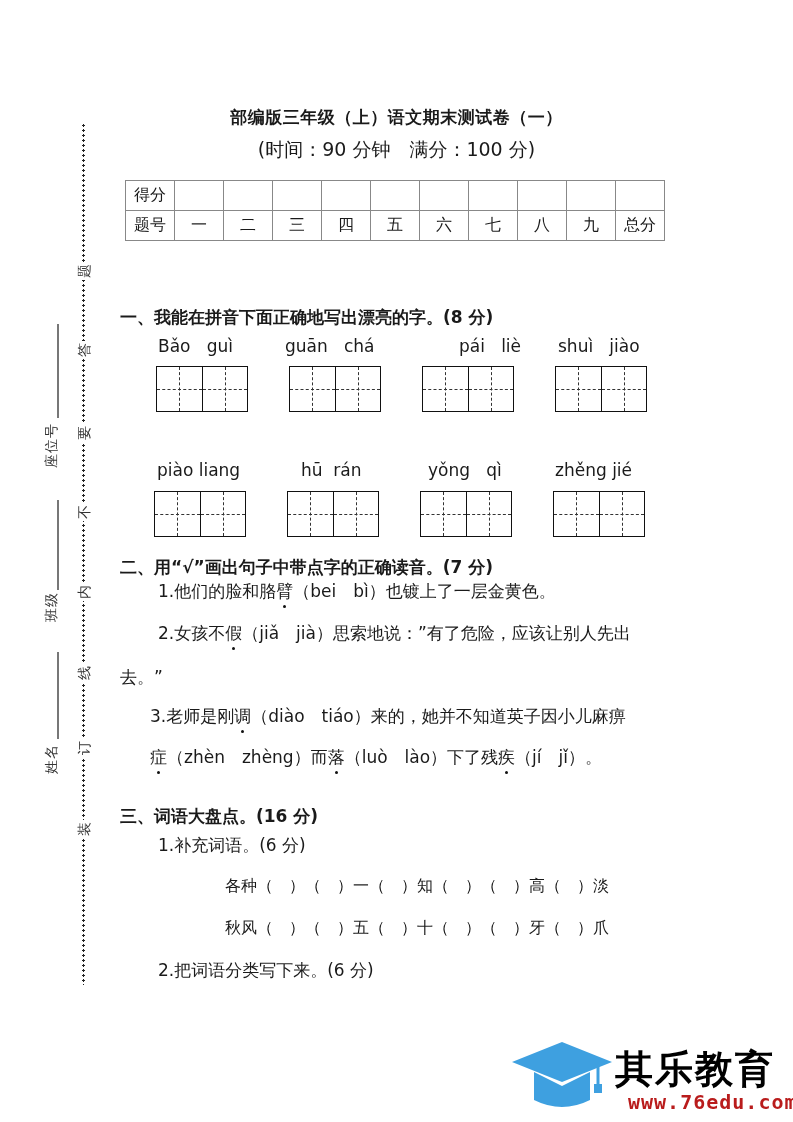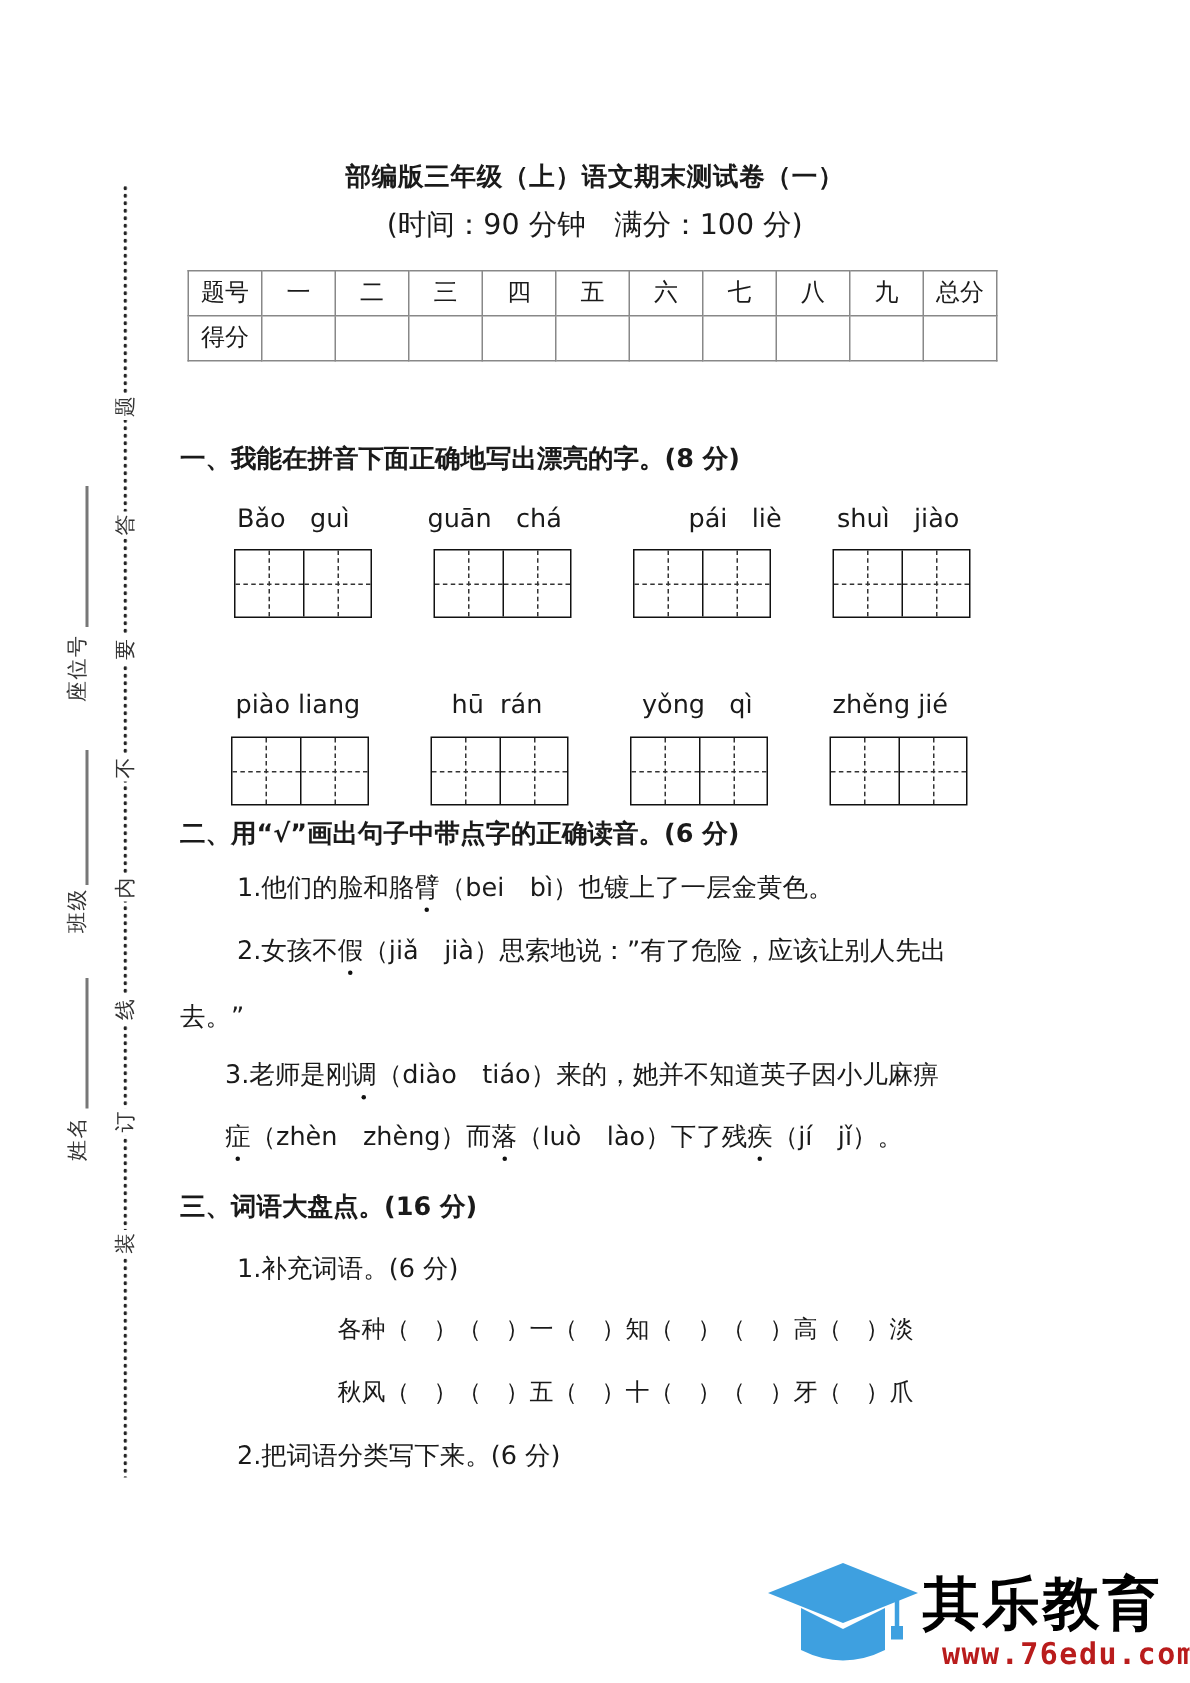--- a/index.html
+++ b/index.html
@@ -33,21 +33,21 @@
     position: absolute; left: 0; width: 793px; top: 137px; text-align: center;
     font-size: 19px;
   }
   table.score {
     position: absolute; left: 125px; top: 180px; border-collapse: collapse;
   }
   table.score td {
     border: 1px solid #888; width: 48px; height: 29px; text-align: center;
     font-size: 16px; padding: 0;
   }
-  .sec-head { position: absolute; left: 120px; font-size: 17px; font-weight: bold; }
+  .sec-head { position: absolute; left: 120px; font-size: 17px; font-weight: bold; margin-top: 12px; }
   .pinyin { position: absolute; font-size: 17px; white-space: pre; }
   .tzg {
     position: absolute; width: 92px; height: 46px; border: 1px solid #111; box-sizing: border-box;
     display: flex;
   }
   .tzg .cell {
     position: relative; width: 46px; height: 100%; box-sizing: border-box;
   }
   .tzg .cell + .cell { border-left: 1px solid #111; }
   .tzg .cell::before {
@@ -88,45 +88,45 @@
 <div class="side-label" style="left:43px;top:622px">班级</div>
 <div class="side-line" style="top:652px;height:87px"></div>
 <div class="side-label" style="left:43px;top:774px">姓名</div>
 
 <div class="title">部编版三年级（上）语文期末测试卷（一）</div>
 <div class="subtitle">(时间：90 分钟　满分：100 分)</div>
 
 <table class="score">
   <tbody>
       <tr>
+    <td>得分</td>
+    <td></td>
+    <td></td>
+    <td></td>
+    <td></td>
+    <td></td>
+    <td></td>
+    <td></td>
+    <td></td>
+    <td></td>
+    <td></td>
+  </tr>
+  <tr>
     <td>题号</td>
     <td>一</td>
     <td>二</td>
     <td>三</td>
     <td>四</td>
     <td>五</td>
     <td>六</td>
     <td>七</td>
     <td>八</td>
     <td>九</td>
     <td>总分</td>
   </tr>
-  <tr>
-    <td>得分</td>
-    <td></td>
-    <td></td>
-    <td></td>
-    <td></td>
-    <td></td>
-    <td></td>
-    <td></td>
-    <td></td>
-    <td></td>
-    <td></td>
-  </tr>
 </tbody>
   </table>
 
 <div class="sec-head" style="top:294px">一、我能在拼音下面正确地写出漂亮的字。(8 分)</div>
 
 <div class="pinyin" style="left:158px;top:336px">Bǎo   guì</div>
 <div class="pinyin" style="left:285px;top:336px">guān   chá</div>
 <div class="pinyin" style="left:459px;top:336px">pái   liè</div>
 <div class="pinyin" style="left:558px;top:336px">shuì   jiào</div>
 
@@ -162,21 +162,21 @@
   </div>
 <div class="tzg" style="left:420px;top:491px">
     <div class="cell"></div>
     <div class="cell"></div>
   </div>
 <div class="tzg" style="left:553px;top:491px">
     <div class="cell"></div>
     <div class="cell"></div>
   </div>
 
-<div class="sec-head" style="top:544px">二、用“√”画出句子中带点字的正确读音。(6 分)</div>
+<div class="sec-head" style="top:544px">二、用“√”画出句子中带点字的正确读音。(7 分)</div>
 
 <div class="line" style="left:158px;top:580px"><span>1.他们的脸和胳</span><span class="dot">臂</span><span>（bei　bì）也镀上了一层金黄色。</span></div>
 
 <div class="line" style="left:158px;top:622px"><span>2.女孩不</span><span class="dot">假</span><span>（jiǎ　jià）思索地说：”有了危险，应该让别人先出</span></div>
 <div class="line" style="left:120px;top:666px">去。”</div>
 
 <div class="line" style="left:150px;top:705px"><span>3.老师是刚</span><span class="dot">调</span><span>（diào　tiáo）来的，她并不知道英子因小儿麻痹</span></div>
 <div class="line" style="left:150px;top:746px"><span class="dot">症</span><span>（zhèn　zhèng）而</span><span class="dot">落</span><span>（luò　lào）下了残</span><span class="dot">疾</span><span>（jí　jǐ）。</span></div>
 
 <div class="sec-head" style="top:793px">三、词语大盘点。(16 分)</div>

